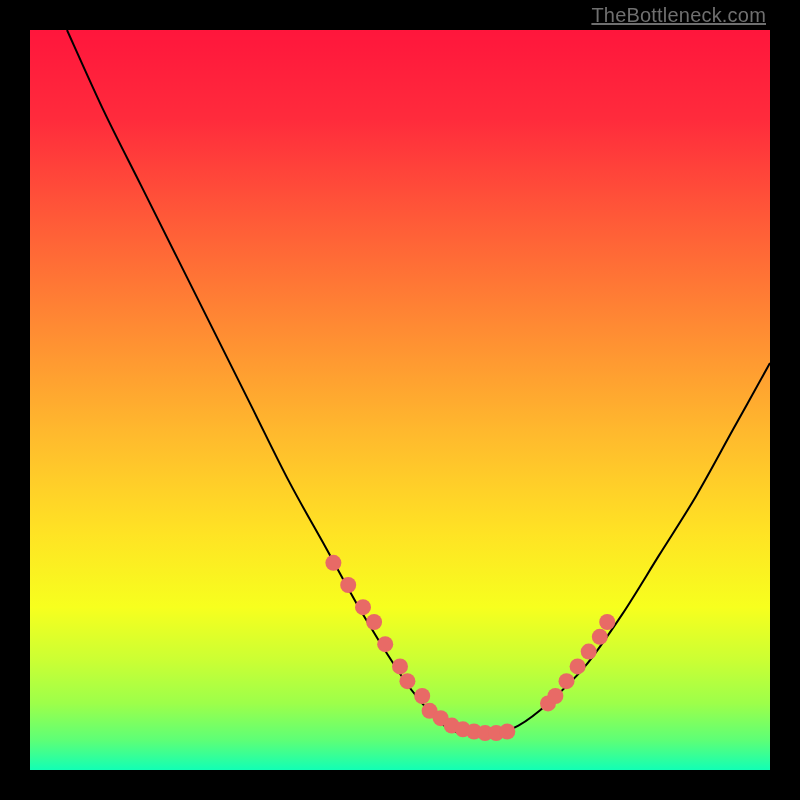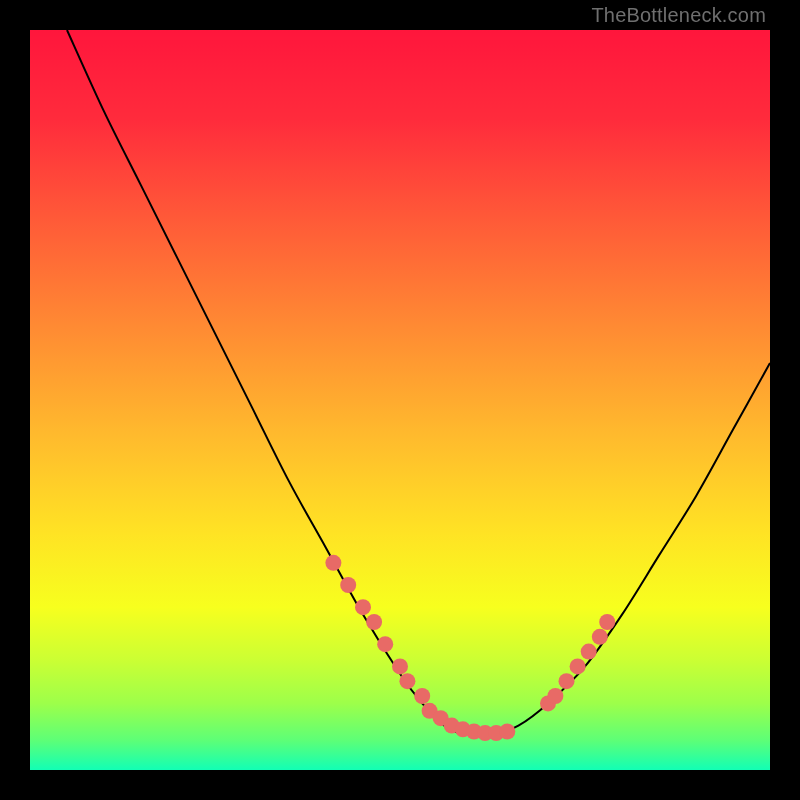--- a/index.html
+++ b/index.html
@@ -24,20 +24,21 @@
     left: 0; top: 0; right: 0; bottom: 0;
   }
   .watermark {
     position: absolute;
     top: 4px;
     right: 34px;
     color: #6f6f6f;
     font-size: 20px;
     font-weight: 500;
     letter-spacing: 0.2px;
+    text-decoration: underline;
   }
   svg.curve {
     position: absolute;
     left: 0; top: 0;
     width: 740px;
     height: 740px;
     pointer-events: none;
   }
 </style>
 </head>

